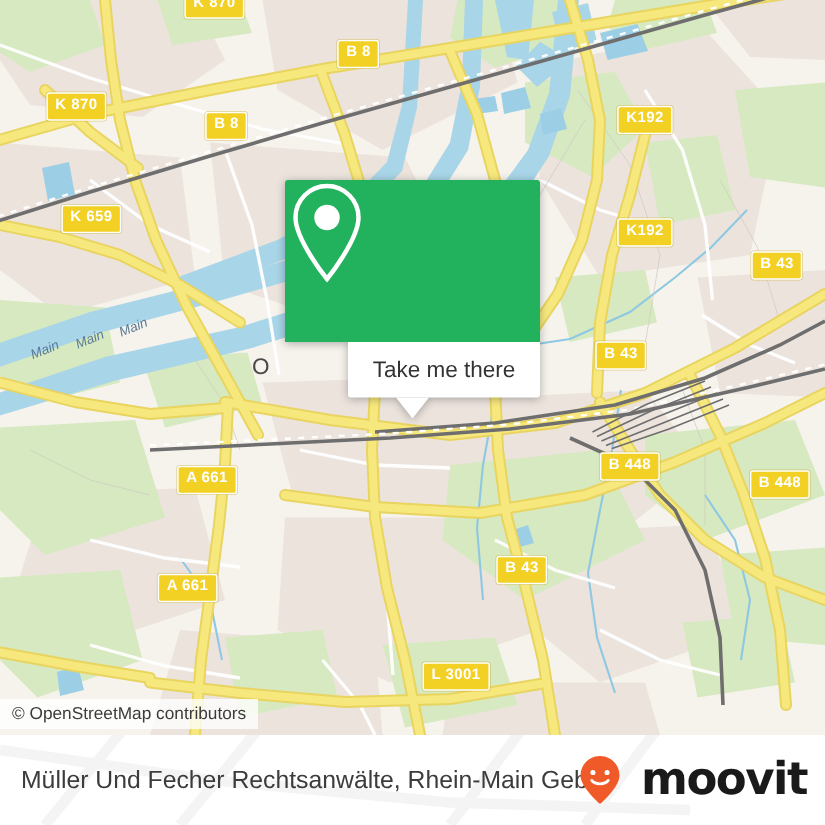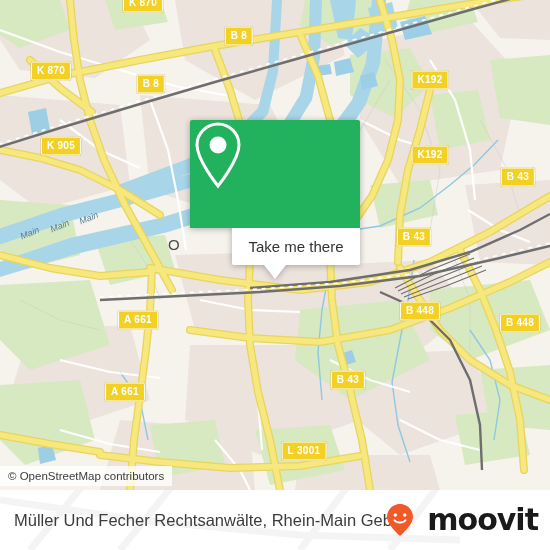--- a/index.html
+++ b/index.html
@@ -288,21 +288,21 @@
         </g>
       </g>
     </svg>
 
     <div>
       <div class="shield" style="left:143px;top:3px">K 870</div>
       <div class="shield" style="left:239px;top:36px">B 8</div>
       <div class="shield" style="left:51px;top:71px">K 870</div>
       <div class="shield" style="left:151px;top:84px">B 8</div>
       <div class="shield" style="left:430px;top:80px">K192</div>
-      <div class="shield" style="left:61px;top:146px">K 905</div>
+      <div class="shield" style="left:61px;top:146px">K 659</div>
       <div class="shield" style="left:430px;top:155px">K192</div>
       <div class="shield" style="left:518px;top:177px">B 43</div>
       <div class="shield" style="left:414px;top:237px">B 43</div>
       <div class="shield" style="left:138px;top:320px">A 661</div>
       <div class="shield" style="left:420px;top:311px">B 448</div>
       <div class="shield" style="left:520px;top:323px">B 448</div>
       <div class="shield" style="left:348px;top:380px">B 43</div>
       <div class="shield" style="left:125px;top:392px">A 661</div>
       <div class="shield" style="left:304px;top:451px">L 3001</div>
     </div>

